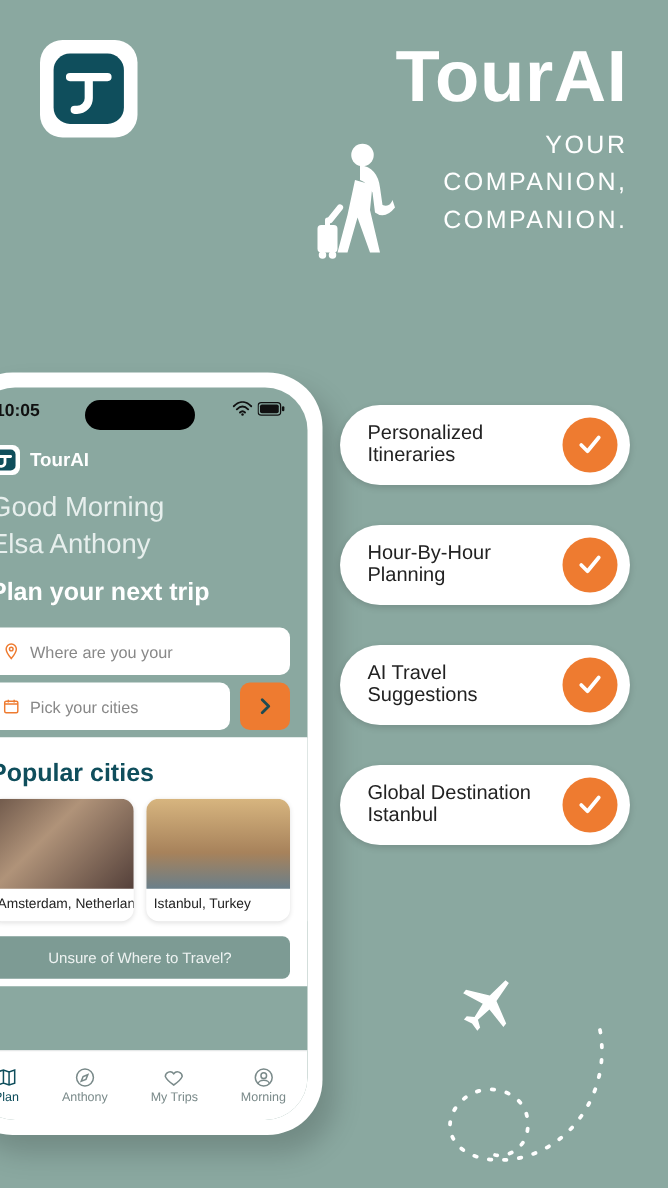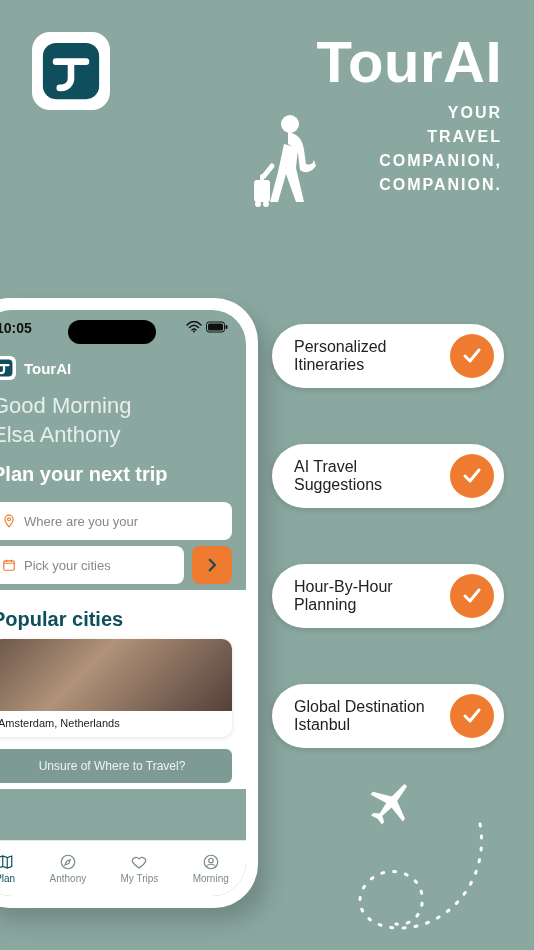--- a/index.html
+++ b/index.html
@@ -35,24 +35,24 @@
     text-align: right;
     color: #ffffff;
   }
   .hero-title {
     font-size: 58px;
     font-weight: 700;
     letter-spacing: 0.5px;
   }
   .hero-tagline {
     margin-top: 6px;
-    font-size: 16px;
+    font-size: 20px;
     line-height: 1.5;
     letter-spacing: 2px;
-    font-weight: 700;
+    font-weight: 400;
   }
   .traveler {
     position: absolute;
     right: 210px;
     top: 110px;
   }
 
   
   .phone {
     position: absolute;
@@ -225,21 +225,21 @@
   .tab.active { color:#0f4e5c; }
   .tab svg { width:18px; height:18px; }
 
   
   .features {
     position: absolute;
     right: 30px;
     top: 324px;
     display:flex;
     flex-direction:column;
-    gap: 56px;
+    gap: 32px;
     width: 232px;
   }
   .pill {
     background:#fff;
     border-radius: 32px;
     padding: 14px 60px 14px 22px;
     font-size: 16px;
     color:#222;
     position:relative;
     min-height: 64px;
@@ -280,21 +280,20 @@
   <svg viewBox="0 0 64 64">
     <rect x="2" y="2" width="60" height="60" rx="14" fill="#0f4e5c"></rect>
     <path d="M16 22 h32 M32 22 v18 a10 10 0 0 1 -10 10 h-2" stroke="#fff" stroke-width="7" fill="none" stroke-linecap="round"></path>
   </svg>
 </div>
 
 <div class="hero">
   <div class="hero-title">TourAI</div>
   <div class="hero-tagline">
     <div>YOUR</div>
-    <div>TRAVEL</div>
     <div>COMPANION,</div>
     <div>COMPANION.</div>
   </div>
 </div>
 
 <div class="traveler">
   <svg width="80" height="110" viewBox="0 0 80 110">
     <g fill="#ffffff">
       <circle cx="46" cy="14" r="9"></circle>
       <path d="M44 22 q14 2 16 18 l2 14 q6 2 8 -4 l2 6 q-8 10 -16 4 l-2 -16 q-4 -8 -10 -10 z"></path>
@@ -370,20 +369,24 @@
       </div>
     </div>
 
     <div class="white-panel">
       <div class="section-title">Popular cities</div>
       <div class="city-row">
         <div class="city-card">
           <div class="city-img amsterdam"></div>
           <div class="city-label">Amsterdam, Netherlands</div>
         </div>
+        <div class="city-card">
+          <div class="city-img istanbul"></div>
+          <div class="city-label">Istanbul, Turkey</div>
+        </div>
       </div>
       <div class="unsure-bar">Unsure of Where to Travel?</div>
     </div>
 
     <div class="tabbar">
       <div class="tab active">
         <svg viewBox="0 0 24 24">
             <path d="M3 6 l6 -2 6 2 6 -2 v14 l-6 2 -6 -2 -6 2 z M9 4 v14 M15 6 v14" fill="none" stroke="currentColor" stroke-width="1.6"></path>
           </svg>
         <span>Plan</span>
@@ -416,29 +419,29 @@
 <div class="features">
   <div class="pill">
     <span>Personalized Itineraries</span>
     <div class="check">
       <svg width="24" height="24" viewBox="0 0 24 24">
           <path d="M5 12 l5 5 9 -11" stroke="#fff" stroke-width="3" fill="none" stroke-linecap="round" stroke-linejoin="round"></path>
         </svg>
     </div>
   </div>
   <div class="pill">
-    <span>AI Travel Suggestions</span>
+    <span>Hour-By-Hour Planning</span>
     <div class="check">
       <svg width="24" height="24" viewBox="0 0 24 24">
           <path d="M5 12 l5 5 9 -11" stroke="#fff" stroke-width="3" fill="none" stroke-linecap="round" stroke-linejoin="round"></path>
         </svg>
     </div>
   </div>
   <div class="pill">
-    <span>Hour-By-Hour Planning</span>
+    <span>AI Travel Suggestions</span>
     <div class="check">
       <svg width="24" height="24" viewBox="0 0 24 24">
           <path d="M5 12 l5 5 9 -11" stroke="#fff" stroke-width="3" fill="none" stroke-linecap="round" stroke-linejoin="round"></path>
         </svg>
     </div>
   </div>
   <div class="pill">
     <span>Global Destination Istanbul</span>
     <div class="check">
       <svg width="24" height="24" viewBox="0 0 24 24">

